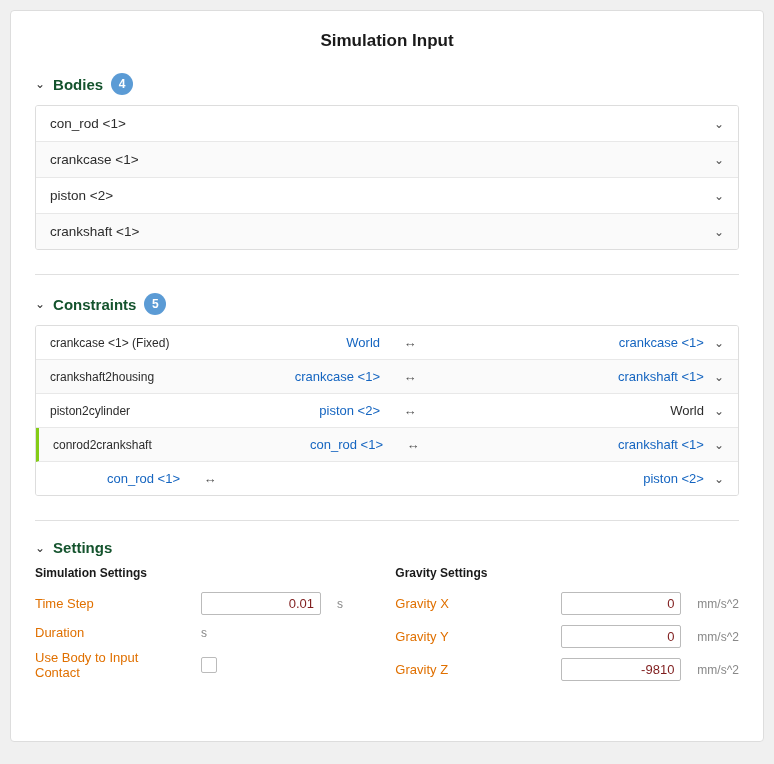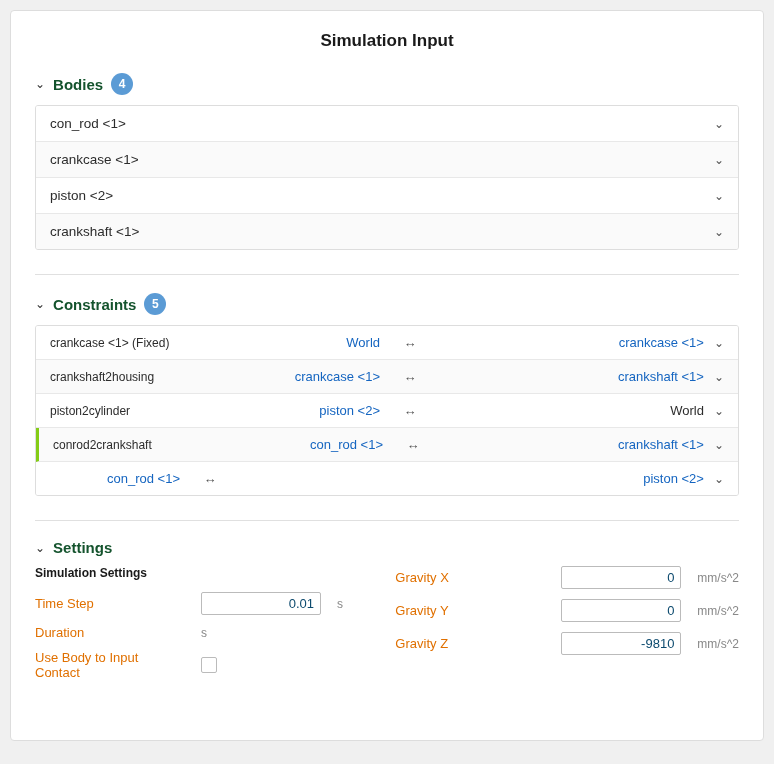--- a/index.html
+++ b/index.html
@@ -154,21 +154,21 @@
       font-size: 13px;
       color: #e07000;
       width: 150px;
       flex-shrink: 0;
     }
     .settings-input {
       border: 1px solid #bbb;
       border-radius: 2px;
       padding: 3px 6px;
       font-size: 13px;
-      color: #0c4a6e;
+      color: #7f1d1d;
       width: 120px;
       text-align: right;
     }
     .settings-unit {
       font-size: 12px;
       color: #888;
       white-space: nowrap;
     }
     .checkbox-input {
       width: 16px;
@@ -288,20 +288,21 @@
           <span class="settings-label">Duration</span>
           <span class="settings-unit">s</span>
         </div>
         <div class="settings-row">
           <span class="settings-label">Use Body to Input Contact</span>
           <span class="checkbox-input"></span>
         </div>
       </div>
 
       <div class="settings-col">
+        <div class="settings-group-title">Gravity Settings</div>
         <div class="settings-row">
           <span class="settings-label">Gravity X</span>
           <input class="settings-input" type="text" value="0" style="">
           <span class="settings-unit">mm/s^2</span>
         </div>
         <div class="settings-row">
           <span class="settings-label">Gravity Y</span>
           <input class="settings-input" type="text" value="0" style="">
           <span class="settings-unit">mm/s^2</span>
         </div>

